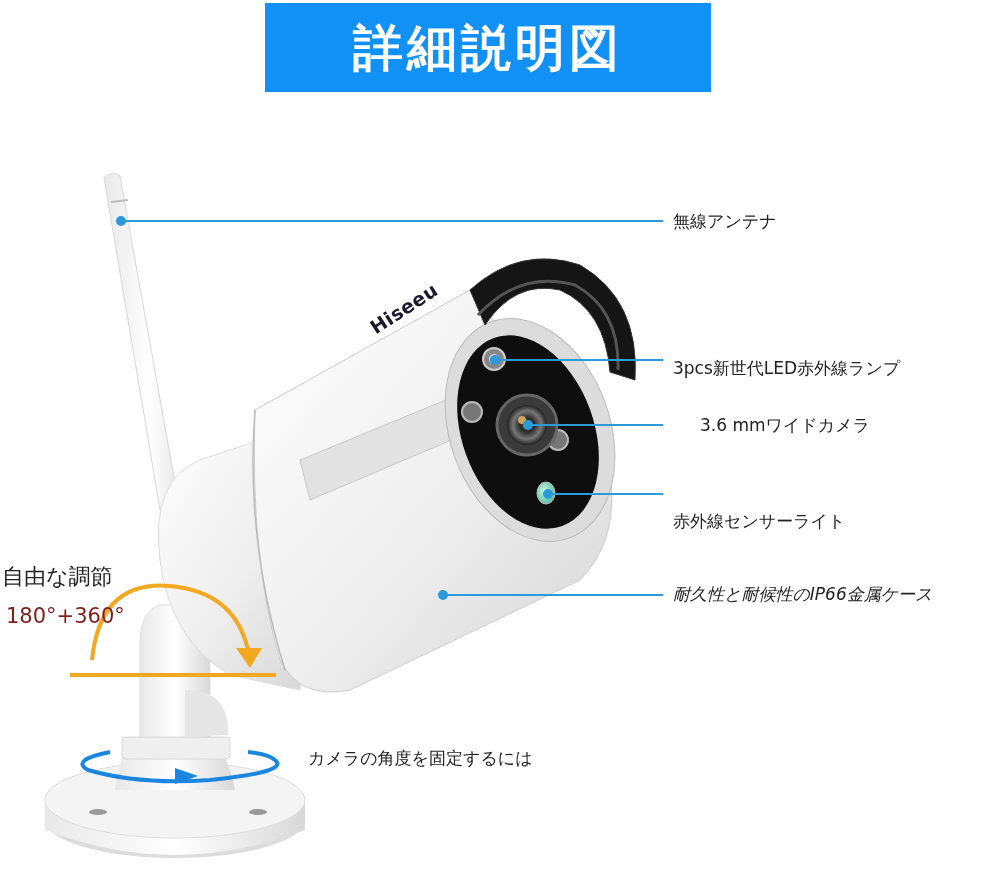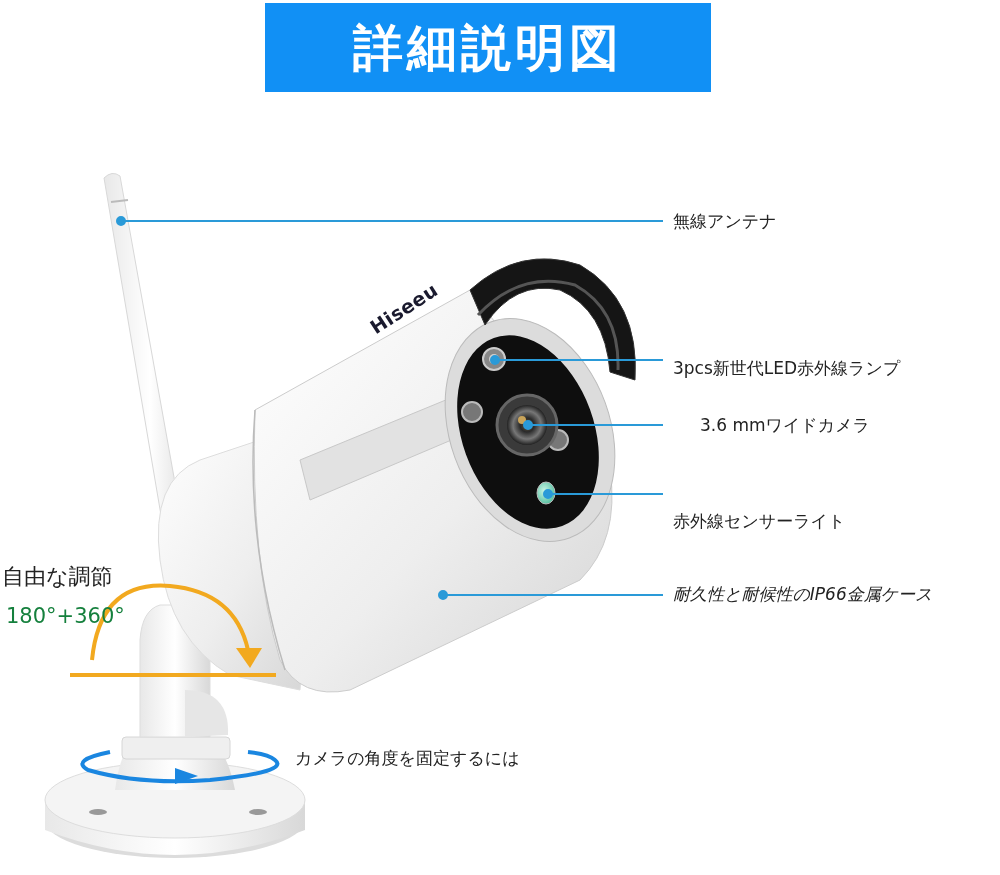--- a/index.html
+++ b/index.html
@@ -50,21 +50,21 @@
     .side-label {
       position: absolute;
       font-size: 22px;
       color: #222222;
       white-space: nowrap;
       line-height: 1;
     }
     .angle-label {
       position: absolute;
       font-size: 21px;
-      color: #15803d;
+      color: #7f1d1d;
       white-space: nowrap;
       line-height: 1;
     }
     .base-label {
       position: absolute;
       font-size: 17px;
       color: #222222;
       white-space: nowrap;
       line-height: 1;
     }
@@ -192,13 +192,13 @@
 
 <div class="callout-label" style="left:673px; top:213px;">無線アンテナ</div>
 <div class="callout-label" style="left:673px; top:352px;margin-top:8px;">3pcs新世代LED赤外線ランプ</div>
 <div class="callout-label" style="left:673px; top:417px;margin-left:27px;">3.6 mmワイドカメラ</div>
 <div class="callout-label" style="left:673px; top:513px;">赤外線センサーライト</div>
 <div class="callout-label" style="left:673px; top:586px;font-style:italic;">耐久性と耐候性のIP66金属ケース</div>
 
 <div class="side-label" style="left:2px; top:566px;">自由な調節</div>
 <div class="angle-label" style="left:6px; top:606px;">180°+360°</div>
 
-<div class="base-label" style="left:295px; top:750px;">カメラの角度を固定するには</div>
+<div class="base-label" style="left:308px; top:750px;">カメラの角度を固定するには</div>
 
 </body></html>

